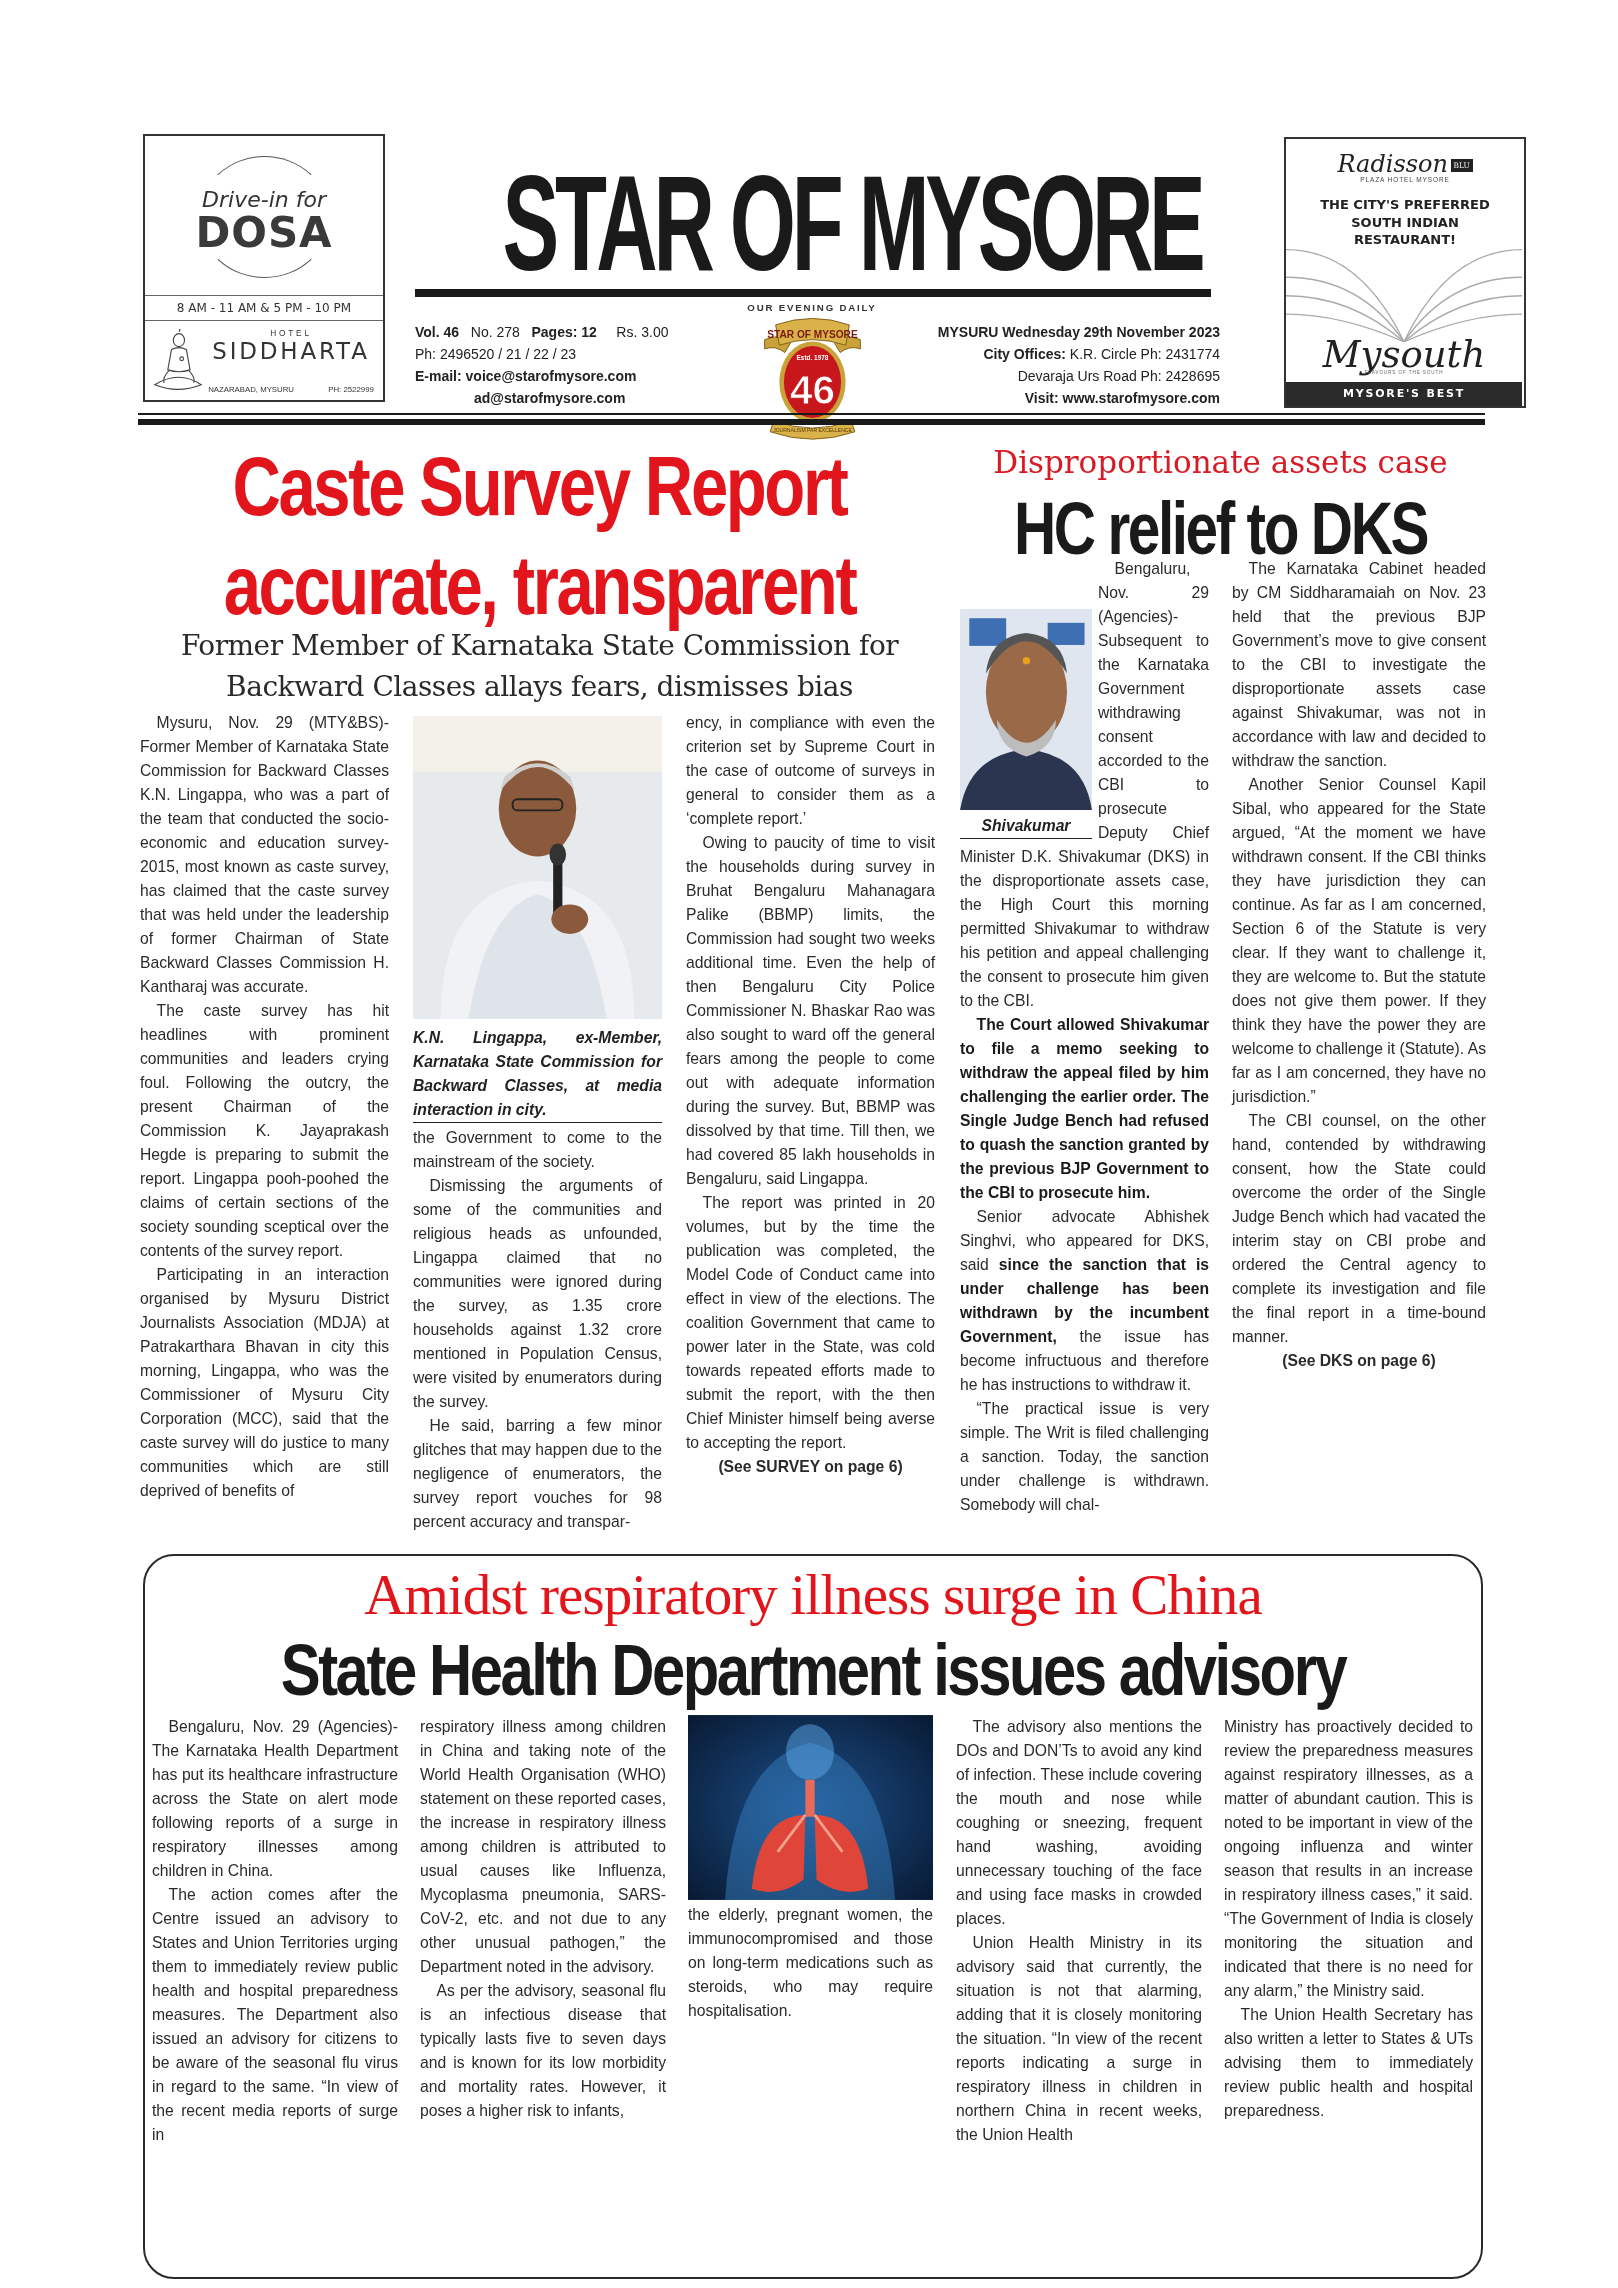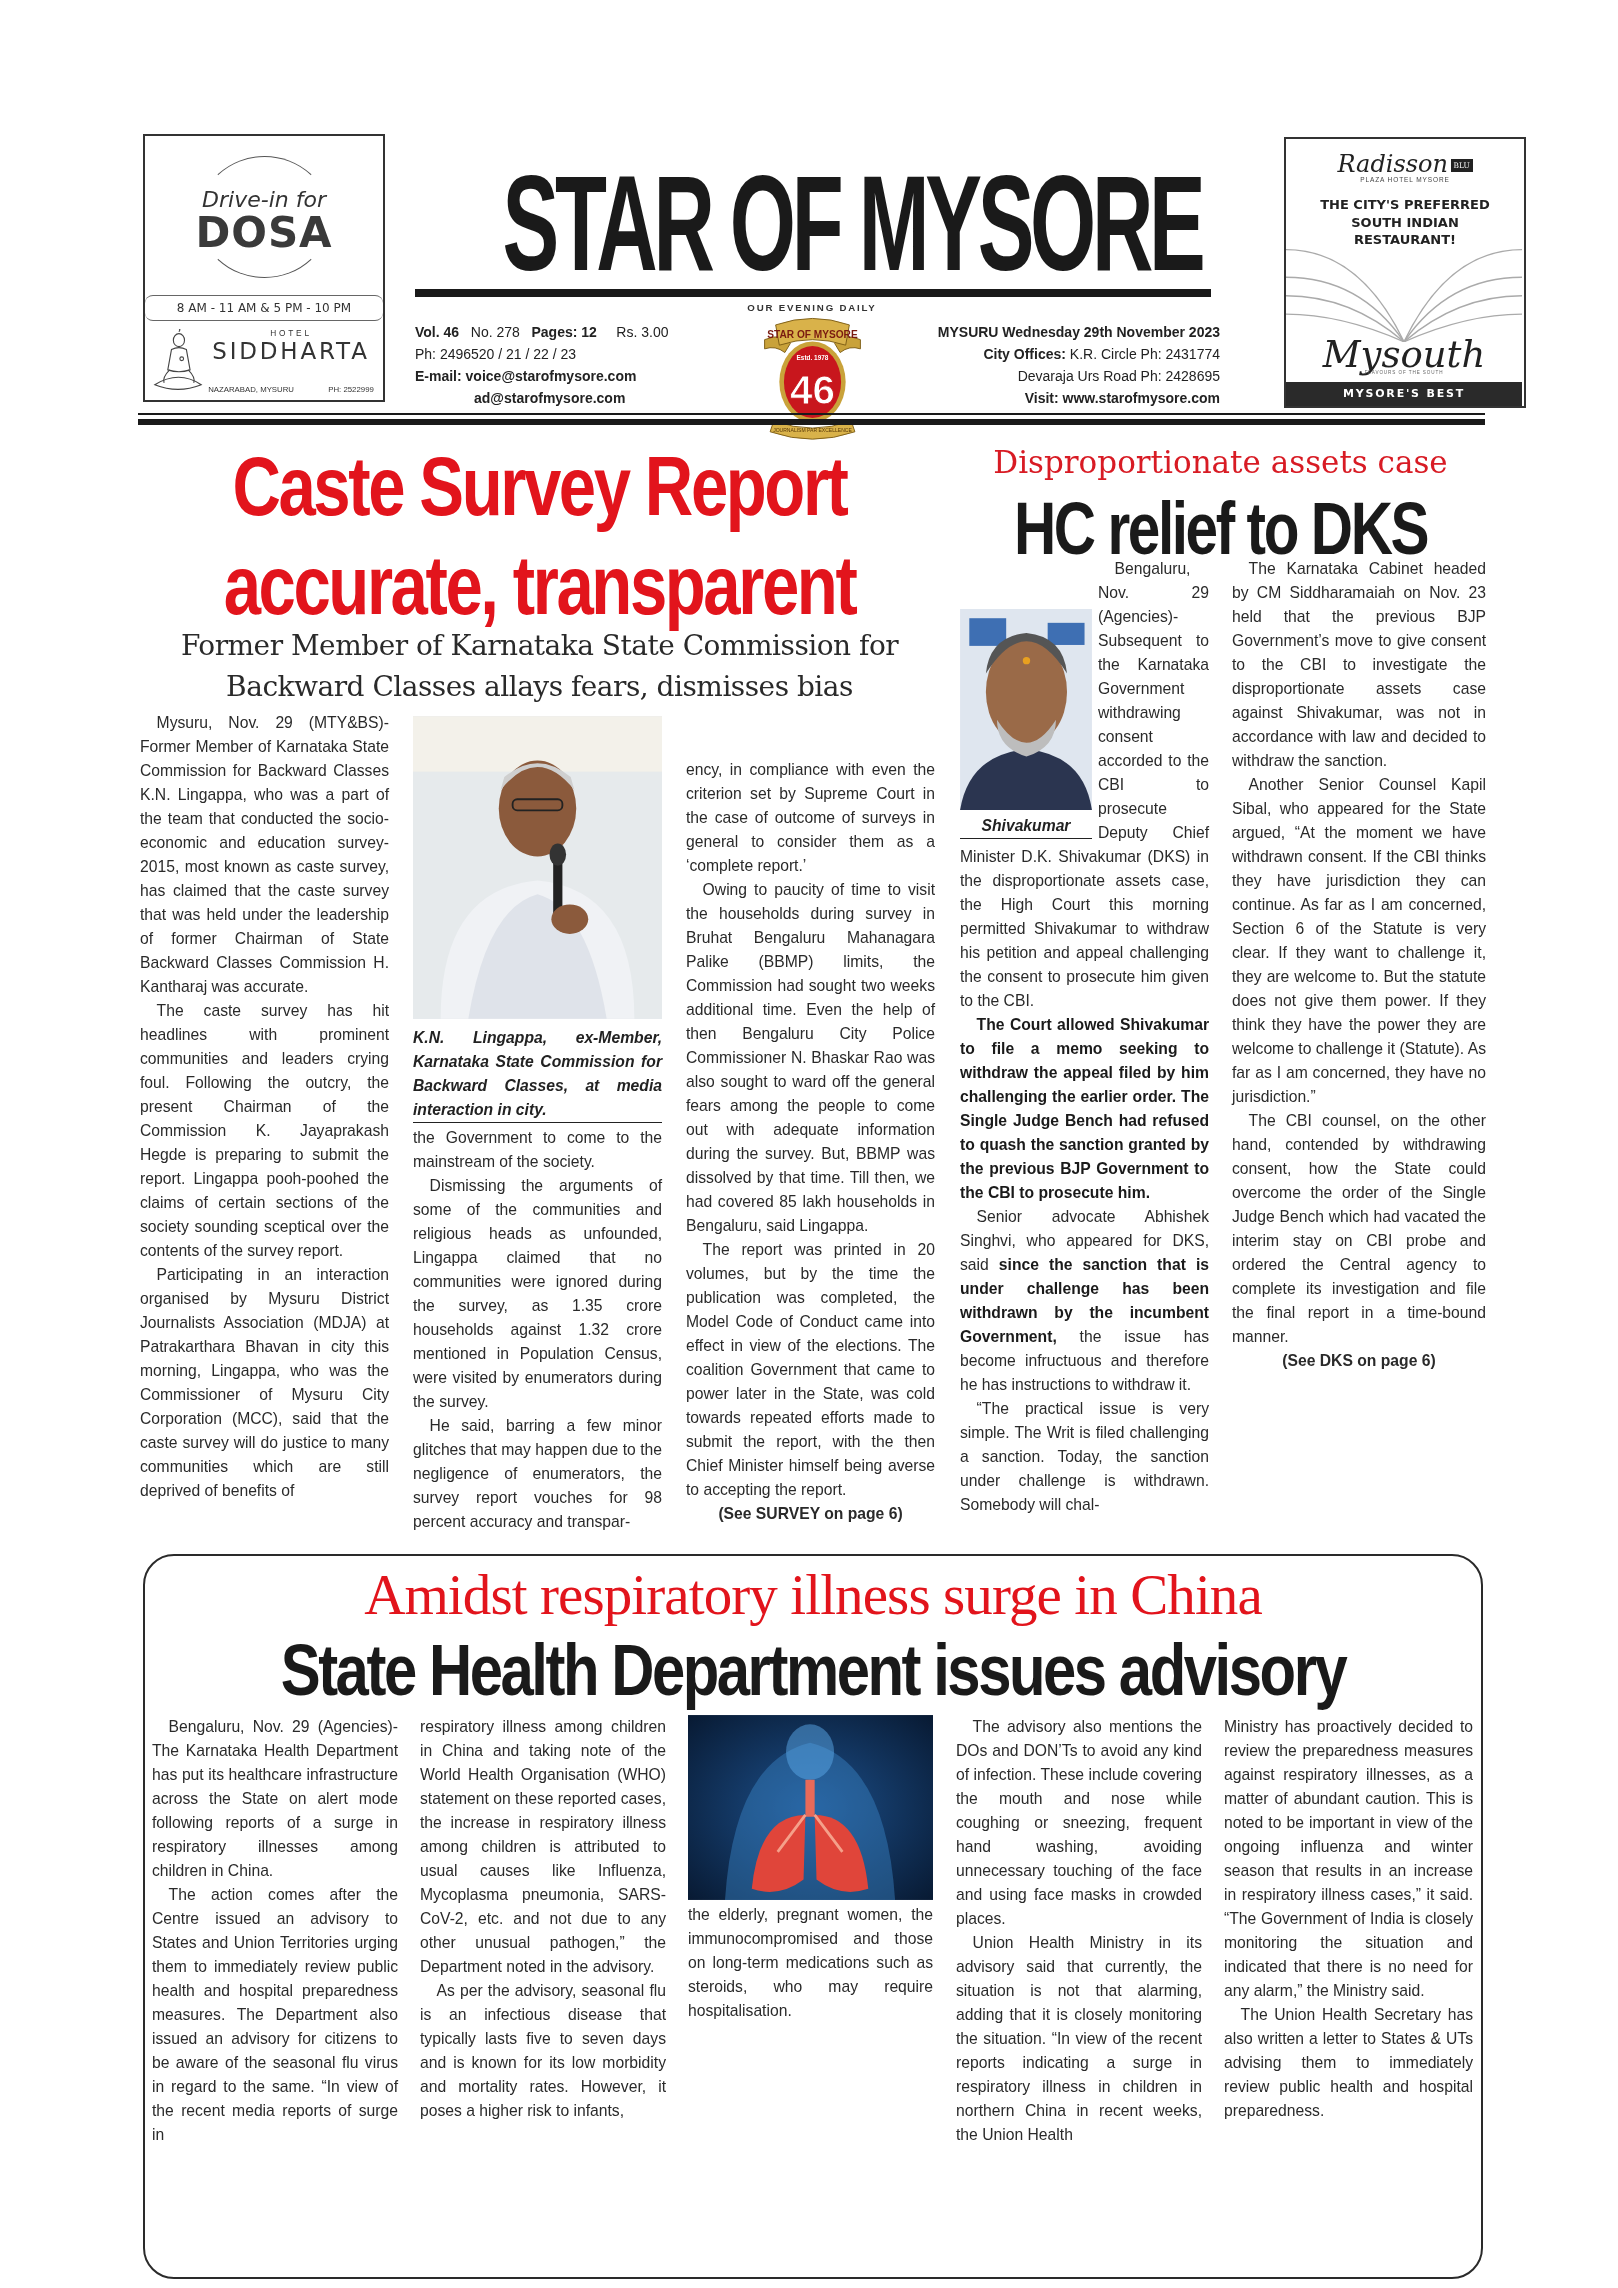--- a/index.html
+++ b/index.html
@@ -5,21 +5,21 @@
   html, body { margin: 0; padding: 0; background: #ffffff; }
   body { width: 1619px; height: 2289px; position: relative; overflow: hidden; font-family: "Liberation Sans", sans-serif; color: #222; }
   .abs { position: absolute; }
 
   
   .ad-left { left: 143px; top: 134px; width: 242px; height: 268px; border: 2.8px solid #333; box-sizing: border-box; }
   .ad-left .top { height: 159px; display: flex; flex-direction: column; align-items: center; justify-content: center; position: relative; }
   .ad-left .ring { position: absolute; left: 54px; top: 20px; width: 129px; height: 120px; border: 1.8px solid #555; border-radius: 50%; border-left-color: transparent; border-right-color: transparent; }
   .ad-left .drive { font-family: "DejaVu Sans", sans-serif; font-style: italic; font-size: 22px; color: #333; margin-top: 9.2px; }
   .ad-left .dosa { font-family: "DejaVu Sans", sans-serif; font-weight: bold; font-size: 42px; color: #3a3a3a; letter-spacing: 0.9px; line-height: 42px; }
-  .ad-left .hours { border-top: 0.9px solid #666; border-bottom: 0.9px solid #666; height: 24px; line-height: 24px; text-align: center; font-family: "DejaVu Sans", sans-serif; font-size: 12px; color: #333; border-radius: 8px; }
+  .ad-left .hours { border-top: 0.9px solid #666; border-bottom: 0.9px solid #666; height: 24px; line-height: 24px; text-align: center; font-family: "DejaVu Sans", sans-serif; font-size: 12px; color: #333; }
   .ad-left .hotel { display: flex; align-items: center; padding: 7.4px 5.5px 0 5.5px; }
   .ad-left .buddha { width: 54px; height: 65px; }
   .ad-left .hotel-txt { flex: 1; text-align: center; }
   .ad-left .hotel-lbl { font-size: 8.3px; letter-spacing: 2.8px; color: #333; }
   .ad-left .hotel-name { font-family: "DejaVu Sans", sans-serif; font-size: 23px; letter-spacing: 2.8px; color: #333; line-height: 26px; }
   .ad-left .hotel-addr { display: flex; justify-content: space-between; font-size: 7.8px; color: #333; margin-top: 21px; padding: 0 3.7px; }
 
   .title { left: 415px; top: 124px; width: 796px; height: 159px; font-family: "Liberation Sans", sans-serif; font-weight: bold; font-size: 109px; line-height: 159px; color: #1a1a1a; text-align: center; letter-spacing: -5.5px; transform: scaleX(0.78) scaleY(1.25); transform-origin: center top; white-space: nowrap; }
   .title-bar { left: 415px; top: 289px; width: 796px; height: 8.3px; background: #1a1a1a; }
   .tagline { left: 701px; top: 302px; width: 222px; text-align: center; font-size: 9.7px; font-weight: bold; letter-spacing: 1.8px; color: #333; }
@@ -192,21 +192,21 @@
   </svg>
 </div>
 <div class="caption" style="left:413px; top:1026px; width:249px;">K.N. Lingappa, ex-Member, Karnataka State Commission for Backward Classes, at media interaction in city.</div>
 
 <div class="col" style="left:413px; top:1126px; width:249px;">
   <p class="noindent">the Government to come to the mainstream of the society.</p>
   <p>Dismissing the arguments of some of the communities and religious heads as unfounded, Lingappa claimed that no communities were ignored during the survey, as 1.35 crore households against 1.32 crore mentioned in Population Census, were visited by enumerators during the survey.</p>
   <p>He said, barring a few minor glitches that may happen due to the negligence of enumerators, the survey report vouches for 98 percent accuracy and transpar-</p>
 </div>
 
-<div class="col" style="left:686px; top:711px; width:249px;margin-top:47px;">
+<div class="col" style="left:686px; top:711px; width:249px;">
   <p class="noindent">ency, in compliance with even the criterion set by Supreme Court in the case of outcome of surveys in general to consider them as a ‘complete report.’</p>
   <p>Owing to paucity of time to visit the households during survey in Bruhat Bengaluru Mahanagara Palike (BBMP) limits, the Commission had sought two weeks additional time. Even the help of then Bengaluru City Police Commissioner N. Bhaskar Rao was also sought to ward off the general fears among the people to come out with adequate information during the survey. But, BBMP was dissolved by that time. Till then, we had covered 85 lakh households in Bengaluru, said Lingappa.</p>
   <p>The report was printed in 20 volumes, but by the time the publication was completed, the Model Code of Conduct came into effect in view of the elections. The coalition Government that came to power later in the State, was cold towards repeated efforts made to submit the  report, with the then Chief Minister himself being averse to accepting the report.</p>
   <p class="see">(See SURVEY on page 6)</p>
 </div>
 
 <div class="abs dks-kicker">Disproportionate assets case</div>
 <div class="abs dks-head">HC relief to DKS</div>
 
 <div class="photo" style="left:960px; top:609px; width:132px; height:201px;">

